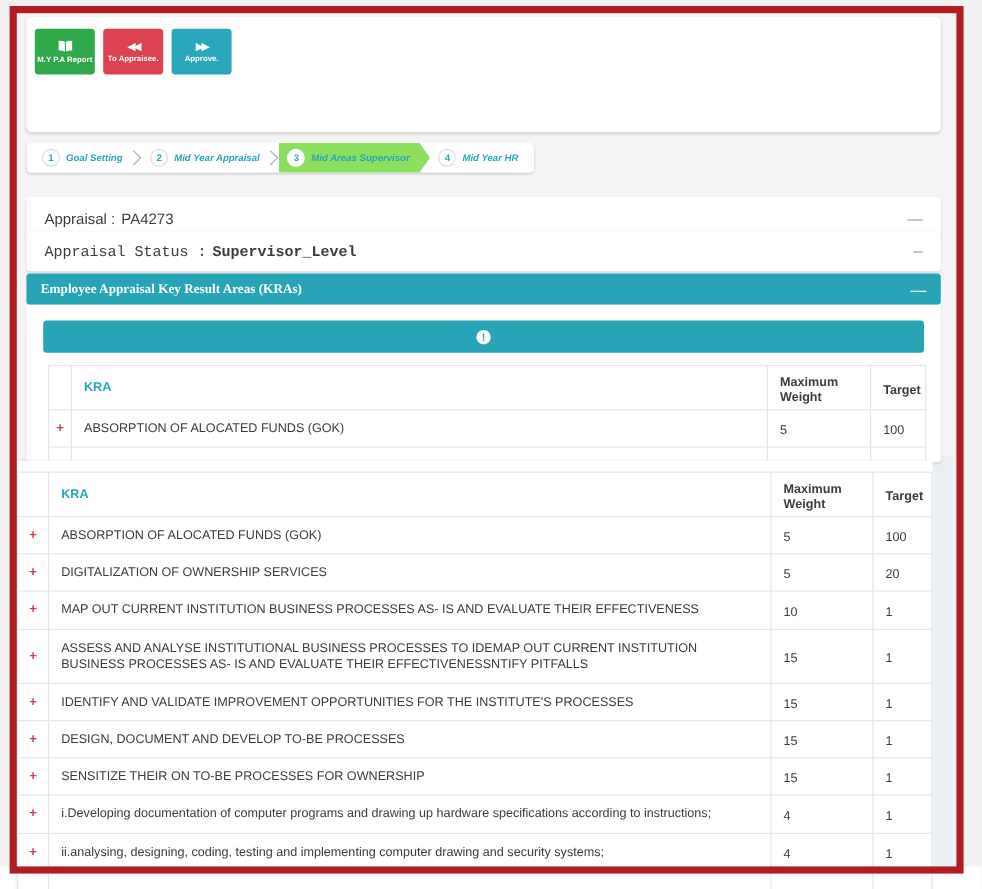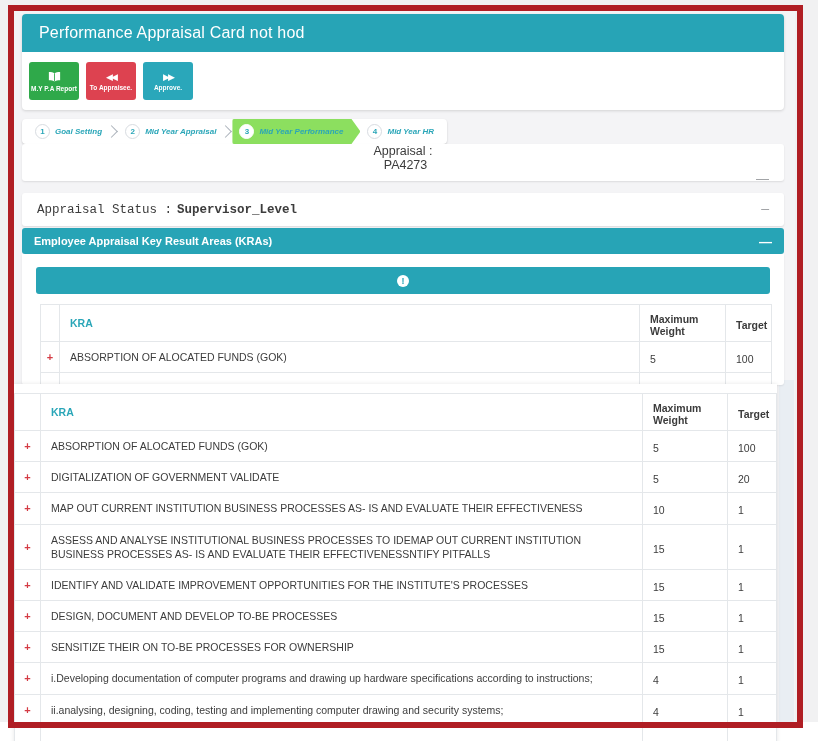--- a/index.html
+++ b/index.html
@@ -44,26 +44,26 @@
   .step.active{background:#8cdf5f;border-radius:2px;padding-right:17px;
     clip-path:polygon(0 0,calc(100% - 9px) 0,100% 50%,calc(100% - 9px) 100%,0 100%);}
   .step.active .step-circle{border-color:#fff;}
 
   
   .panel{left:22px;width:762px;background:#fff;border-radius:3px;box-shadow:0 1px 2px rgba(0,0,0,.10);
     display:flex;align-items:center;padding:0 15px;box-sizing:border-box;z-index:2;color:#3c3c3c;font-size:12.5px;}
   .panel .val{margin-left:5px;}
   .panel .val.bold{font-weight:bold;}
   .collapse-dash{margin-left:auto;color:#97999c;font-size:13px;line-height:1;cursor:pointer;}
-  .panel1{top:144px;height:37px;flex-direction:column;}
+  .panel1{top:164px;height:37px;}
   .panel2{top:193px;height:33px;font-family:Liberation Mono, monospace;}
 
   .kra-bar{left:22px;top:228px;width:762px;height:26px;background:#27a4b6;border-radius:3px;z-index:2;
     display:flex;align-items:center;padding:0 12px;box-sizing:border-box;color:#fff;
-    font-size:11px;font-weight:bold;cursor:pointer;}
+    font-size:11px;font-weight:bold;cursor:pointer;font-family:Liberation Serif, serif;}
   .kra-bar .collapse-dash{color:#fff;font-weight:bold;}
 
   
   .section-card{left:22px;top:254px;width:762px;height:131px;background:#fff;border-radius:0 0 3px 3px;
     overflow:hidden;z-index:2;box-shadow:0 1px 2px rgba(0,0,0,.08);}
   .notice{margin:13px 14px 0 14px;height:27px;background:#27a4b6;border-radius:3px;color:#fff;
     display:flex;align-items:center;justify-content:center;font-size:10.5px;font-weight:600;gap:6px;}
   .info-circle{width:12px;height:12px;border-radius:50%;background:#fff;color:#27a4b6;
     font-size:9px;font-weight:bold;display:flex;align-items:center;justify-content:center;flex:none;}
 
@@ -87,23 +87,20 @@
   .overlay table{width:100%;}
 </style>
 </head>
 <body>
 
 <div class="abs inner-bg"></div>
 <div class="abs bottom-white"></div>
 <div class="abs right-strip"></div>
 
 <div class="abs header-card">
-  <div class="title-bar">
-    <span>Performance Appraisal Card not hod</span>
-  </div>
   <div class="btn-row">
     <button class="tool-btn btn-green">
       <svg viewBox="0 0 24 18">
         <path d="M12 3C10 1.6 7 1 3 1v13c4 0 7 .6 9 2 2-1.4 5-2 9-2V1c-4 0-7 .6-9 2z" fill="#fff"></path>
         <line x1="12" y1="3" x2="12" y2="16" stroke="#2fa94a" stroke-width="1.4"></line>
       </svg>
       <span class="tlabel">M.Y P.A Report</span>
     </button>
     <button class="tool-btn btn-red">
       <span class="ticon">◀◀</span>
@@ -122,21 +119,21 @@
     <span class="step-label">Goal Setting</span>
   </div>
   <span class="step-sep"></span>
   <div class="step">
     <span class="step-circle">2</span>
     <span class="step-label">Mid Year Appraisal</span>
   </div>
   <span class="step-sep"></span>
   <div class="step active">
     <span class="step-circle">3</span>
-    <span class="step-label">Mid Year Performance</span>
+    <span class="step-label">Mid Areas Supervisor</span>
   </div>
   <div class="step">
     <span class="step-circle">4</span>
     <span class="step-label">Mid Year HR</span>
   </div>
 </div>
 
 <div class="abs panel panel1">
   <span>Appraisal :</span>
   <span class="val">PA4273</span>
@@ -212,21 +209,21 @@
     <tbody>
   <tr>
     <td class="cell-expand"><span class="expand-plus">+</span></td>
     <td class="cell-kra">ABSORPTION OF ALOCATED FUNDS (GOK)</td>
     <td class="cell-num">5</td>
     <td class="cell-num">100</td>
   </tr>
 
   <tr>
     <td class="cell-expand"><span class="expand-plus">+</span></td>
-    <td class="cell-kra">DIGITALIZATION OF GOVERNMENT VALIDATE</td>
+    <td class="cell-kra">DIGITALIZATION OF OWNERSHIP SERVICES</td>
     <td class="cell-num">5</td>
     <td class="cell-num">20</td>
   </tr>
 
   <tr>
     <td class="cell-expand"><span class="expand-plus">+</span></td>
     <td class="cell-kra">MAP OUT CURRENT INSTITUTION BUSINESS PROCESSES AS- IS AND EVALUATE THEIR EFFECTIVENESS</td>
     <td class="cell-num">10</td>
     <td class="cell-num">1</td>
   </tr>

